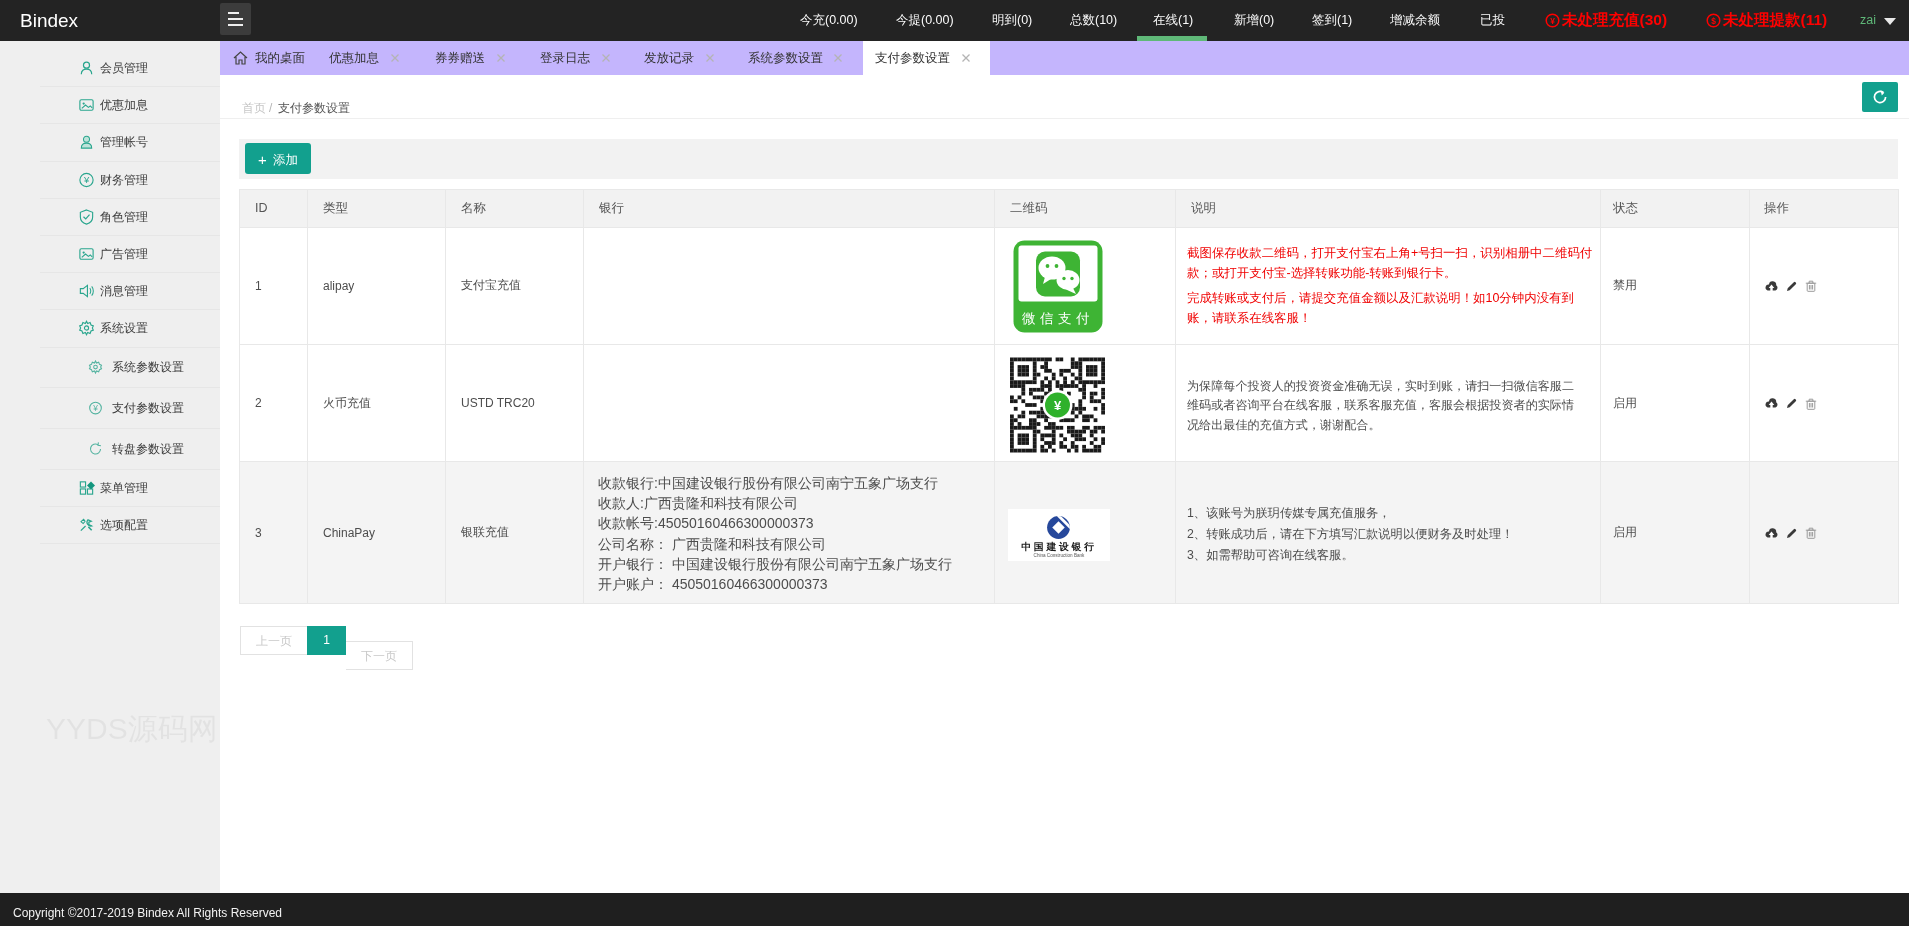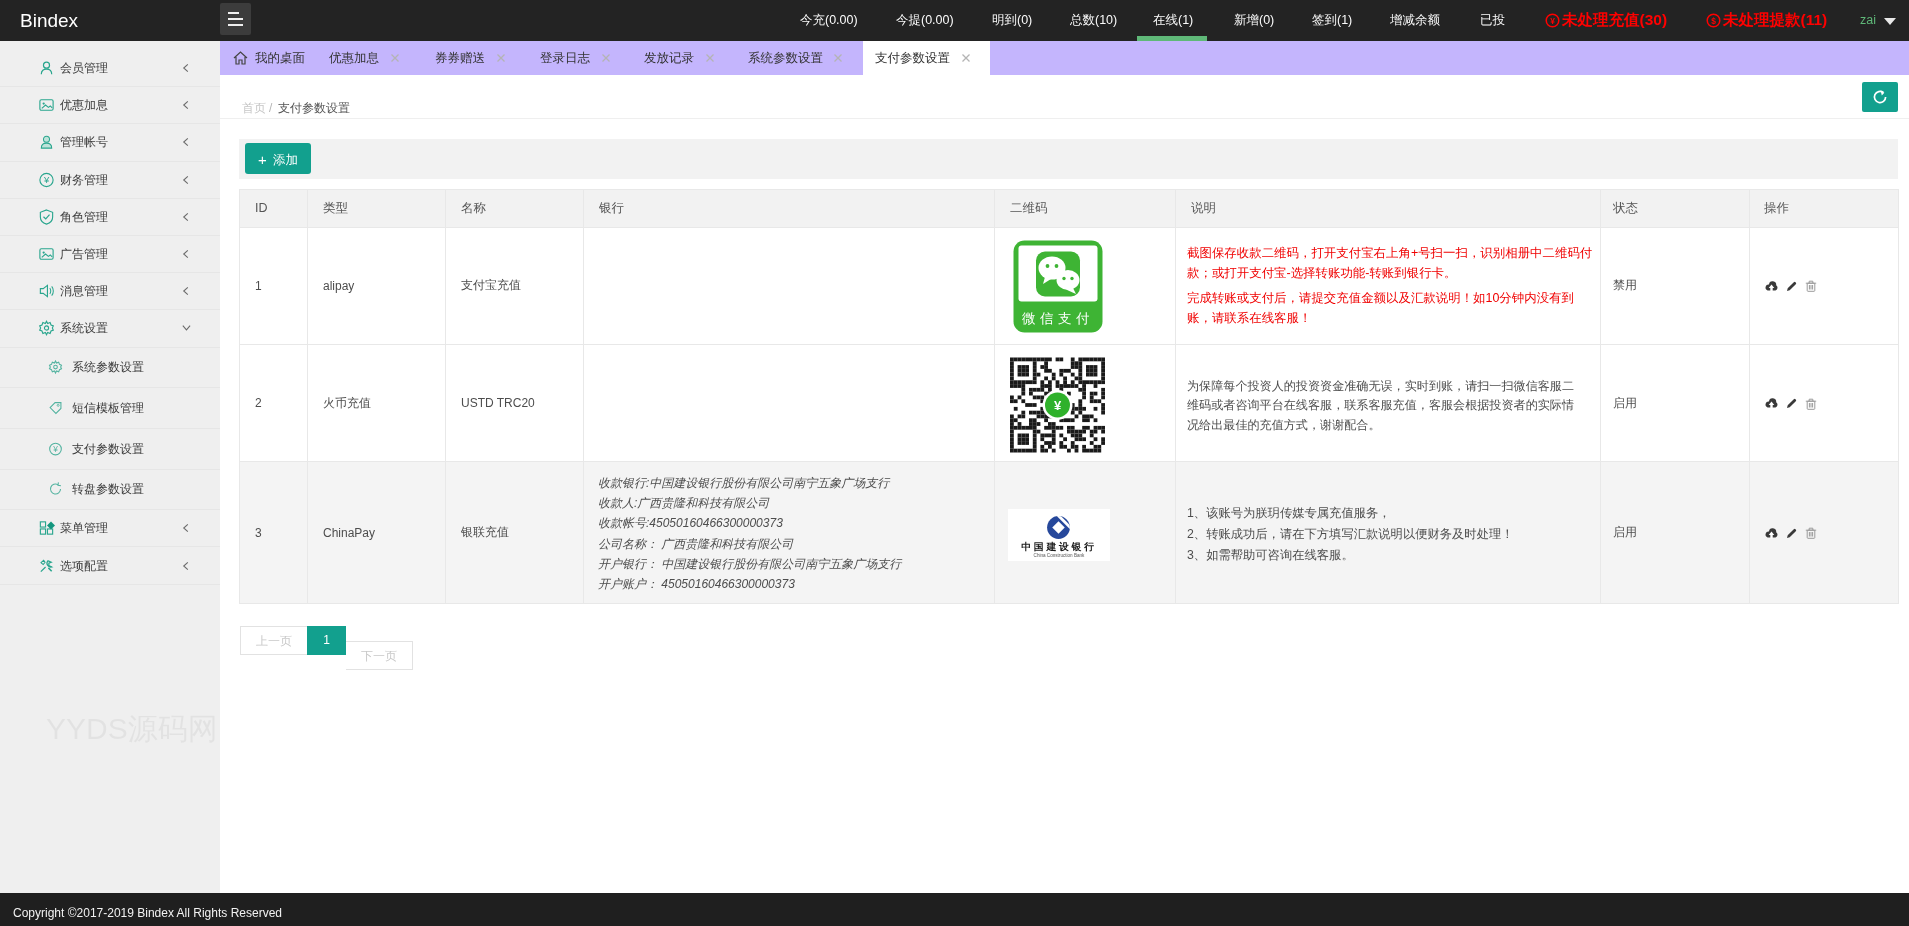--- a/index.html
+++ b/index.html
@@ -11,21 +11,21 @@
 .topbar{position:absolute;left:0;top:0;width:1909px;height:41px;background:#232323;}
 .logo{position:absolute;left:20px;top:0;line-height:41px;color:#fff;font-size:19px;}
 .burger{position:absolute;left:220px;top:3px;width:31px;height:32px;background:#3c3c3c;border-radius:2px;}
 .burger i{position:absolute;left:8px;width:15px;height:2px;background:#efefef;}
 .navitem{position:absolute;top:0;line-height:41px;color:#fbfbfb;font-size:12.5px;white-space:nowrap;}
 .navred{position:absolute;top:0;line-height:40px;color:#f00;font-size:15.5px;font-weight:bold;white-space:nowrap;}
 .navred svg{vertical-align:-2.5px;margin-right:2px;}
 .underline{position:absolute;left:1137px;top:36px;width:70px;height:5px;background:#5fb878;}
 
 .sidebar{position:absolute;left:0;top:41px;width:220px;height:852px;background:#efefef;overflow:hidden;}
-.smenu{position:absolute;left:0;top:9px;width:220px;}
+.smenu{position:absolute;left:0;top:9px;width:220px;padding-left:40px;}
 .sitem{position:relative;width:220px;border-bottom:1px solid #e6e6e6;}
 .sitem .txt{position:absolute;left:60px;top:50%;transform:translateY(-50%);font-size:12px;color:#3c3c3c;}
 .sitem .ico{position:absolute;left:38px;top:50%;transform:translateY(-50%);width:17px;height:17px;}
 .sitem .chev{position:absolute;left:181px;top:50%;transform:translateY(-50%);width:10px;height:10px;}
 .h37{height:37.2px;}
 .h41{height:40.7px;}
 .sub .txt{left:72px;}
 .sub .ico{left:48px;width:15px;height:15px;}
 .wmark{position:absolute;left:46px;top:668px;font-size:30px;color:rgba(0,0,0,0.05);letter-spacing:0;white-space:nowrap;}
 
@@ -48,21 +48,21 @@
 .tbl th{background:#f2f2f2;height:37.5px;font-weight:normal;text-align:left;font-size:12.5px;color:#555;}
 .tbl th,.tbl td{border:1px solid #e8e8e8;padding:0 0 0 15px;vertical-align:middle;}
 .tbl td{font-size:12px;color:#4d4d4d;}
 .c-id{width:68px;}.c-type{width:138px;}.c-name{width:138px;}.c-bank{width:411px;}
 .c-qr{width:181px;}.c-desc{width:425px;}.c-state{width:149px;}.c-op{width:149px;}
 .r1{height:117.5px;}.r2{height:117px;}.r3{height:142px;background:#f4f4f4;}
 .redtxt{color:#f00000;font-size:12.45px;line-height:19.8px;white-space:nowrap;margin-top:1px;}
 .redtxt p+p{margin-top:5.5px;}
 .desctxt{color:#4d4d4d;font-size:12.1px;line-height:19.6px;white-space:nowrap;margin-top:6px;}
 .desctxt3{color:#4d4d4d;font-size:12.3px;line-height:20.9px;margin-top:4px;white-space:nowrap;}
-.banktxt{color:#4d4d4d;font-size:12px;line-height:20.3px;white-space:nowrap;margin-top:2px;font-style:italic;}
+.banktxt{color:#4d4d4d;font-size:14px;line-height:20.3px;white-space:nowrap;margin-top:2px;}
 .ops svg{margin-right:3px;}
 
 .pager{position:absolute;left:20px;top:507px;height:21px;}
 .pgcell{float:left;height:29px;line-height:28px;font-size:12px;text-align:center;}
 .pgprev{width:67px;border:1px solid #e2e2e2;border-right:none;color:#c8c8c8;}
 .pgcur{width:39px;background:#12a08e;color:#fff;}
 .pgnext{width:67px;border:1px solid #e2e2e2;border-left:none;color:#c8c8c8;margin-top:15px;}
 
 .footer{position:absolute;left:0;top:893px;width:1909px;height:33px;background:#1f1f1f;}
 .footer span{position:absolute;left:13px;top:4px;line-height:33px;color:#f2f2f2;font-size:12px;}
@@ -184,27 +184,20 @@
         <svg class="chev" viewBox="0 0 10 11">
           <polyline points="1.5,3 5.5,7.5 9.5,3" fill="none" stroke="#6a6a6a" stroke-width="1.2"></polyline>
         </svg>
       </div>
 <div class="sitem sub h41">
         <svg class="ico" viewBox="0 0 18 18">
           <circle cx="9" cy="9" r="2.2" fill="none" stroke="#53b3a0" stroke-width="1.3"></circle>
           <path d="M9 1.8 L10.2 4.2 L12.8 3.2 L13.8 5.8 L16.2 6.8 L15.2 9 L16.2 11.2 L13.8 12.2 L12.8 14.8 L10.2 13.8 L9 16.2 L7.8 13.8 L5.2 14.8 L4.2 12.2 L1.8 11.2 L2.8 9 L1.8 6.8 L4.2 5.8 L5.2 3.2 L7.8 4.2 Z" fill="none" stroke="#53b3a0" stroke-width="1.3"></path>
         </svg>
         <span class="txt">系统参数设置</span>
-      </div>
-<div class="sitem sub h41">
-        <svg class="ico" viewBox="0 0 18 18">
-          <path d="M2.5 8.5 L8.5 2.5 L15.5 2.5 L15.5 9.5 L9.5 15.5 Z" fill="none" stroke="#53b3a0" stroke-width="1.3"></path>
-          <circle cx="12.2" cy="5.8" r="1.2" fill="none" stroke="#53b3a0" stroke-width="1"></circle>
-        </svg>
-        <span class="txt">短信模板管理</span>
       </div>
 <div class="sitem sub h41">
         <svg class="ico" viewBox="0 0 18 18">
           <circle cx="9" cy="9" r="7" fill="none" stroke="#53b3a0" stroke-width="1.3"></circle>
           <text x="9" y="12.6" text-anchor="middle" font-size="10" fill="#53b3a0">¥</text>
         </svg>
         <span class="txt">支付参数设置</span>
       </div>
 <div class="sitem sub h41">
         <svg class="ico" viewBox="0 0 18 18">

